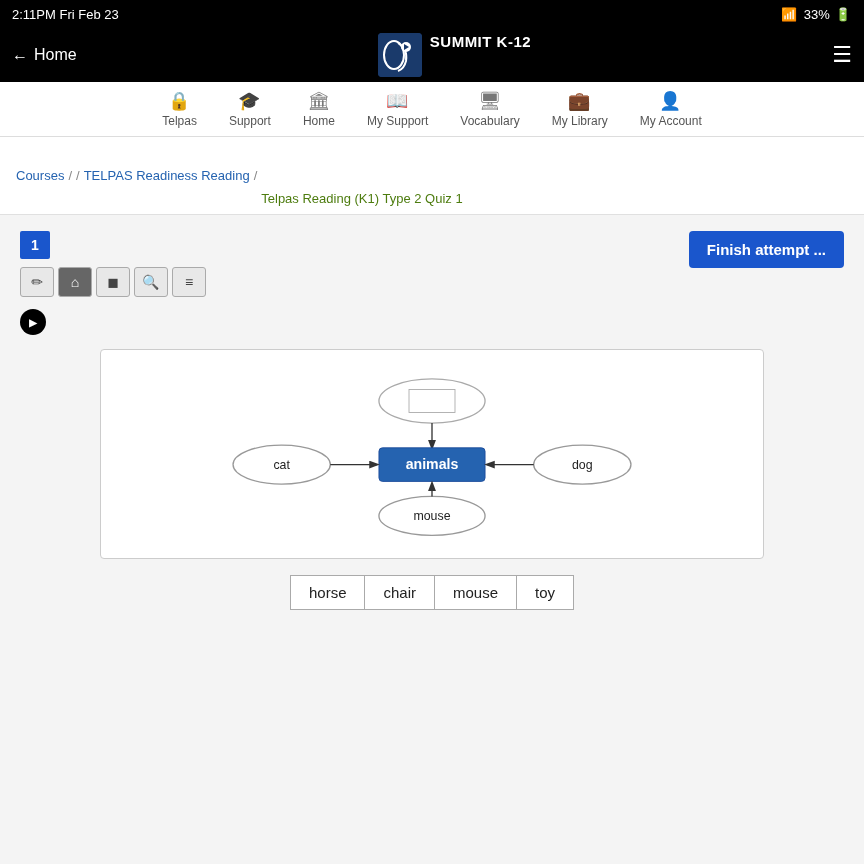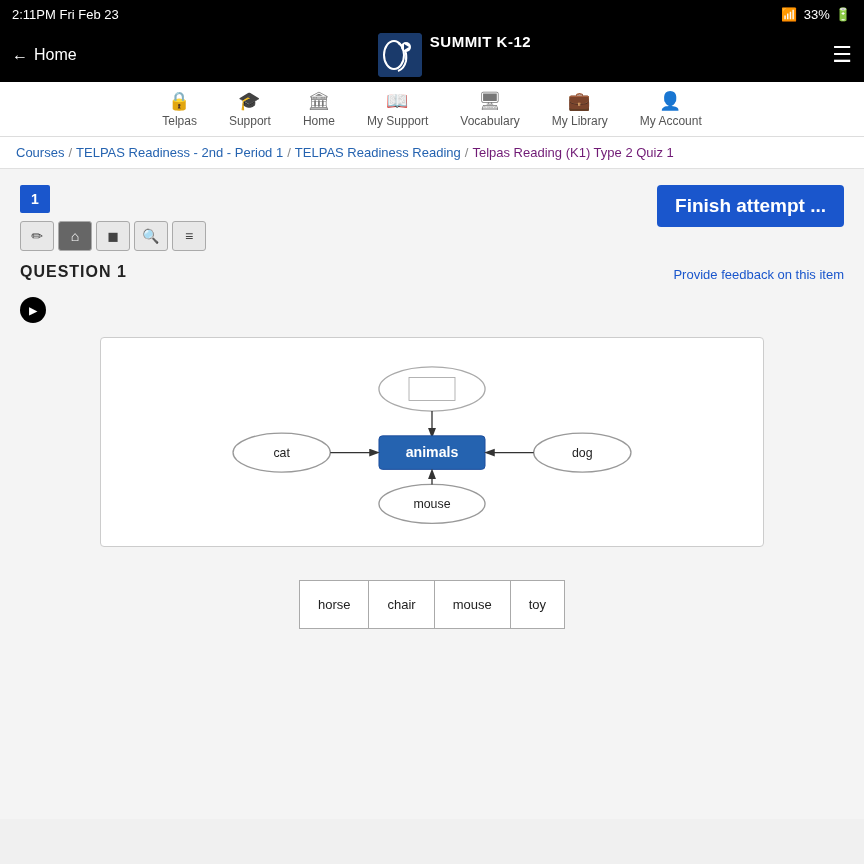--- a/index.html
+++ b/index.html
@@ -93,21 +93,21 @@
       padding: 8px 16px;
       font-size: 13px;
       border-bottom: 1px solid #e0e0e0;
       display: flex;
       align-items: center;
       gap: 4px;
       flex-wrap: wrap;
     }
     .breadcrumb a { color: #2563b0; text-decoration: none; }
     .breadcrumb .sep { color: #888; }
-    .breadcrumb .current { color: #701a75; }
+    .breadcrumb .current { color: #4d7c0f; margin-top: 46px; }
 
     
     .main-content {
       background: #f4f4f4;
       padding: 16px 20px;
       min-height: 650px;
     }
 
     
     .quiz-header {
@@ -153,21 +153,21 @@
     }
     .tool-btn.active {
       background: #666;
       color: #fff;
     }
     .finish-btn {
       background: #1a56cc;
       color: #fff;
       border: none;
       padding: 10px 18px;
-      font-size: 19px;
+      font-size: 15px;
       font-weight: bold;
       border-radius: 4px;
       cursor: pointer;
     }
 
     
     .question-label {
       font-size: 16px;
       font-weight: bold;
       text-transform: uppercase;
@@ -235,25 +235,24 @@
     .answer-choices {
       display: flex;
       justify-content: center;
       gap: 0;
       margin-left: 80px;
       margin-right: 80px;
     }
     .choice-btn {
       border: 1px solid #aaa;
       background: #fff;
-      padding: 16px 18px;
-      font-size: 13px;
+      padding: 8px 18px;
+      font-size: 15px;
       cursor: pointer;
       color: #222;
-      margin-top: 17px;
     }
     .choice-btn:first-child { border-radius: 0; }
     .choice-btn + .choice-btn { border-left: none; }
   </style>
 </head>
 <body>
 
 <div class="status-bar">
   <div>
     <span>2:11PM</span>&nbsp;<span>Fri Feb 23</span>
@@ -312,21 +311,20 @@
   </div>
   <div class="nav-item">
     <span class="icon">👤</span>
     <span>My Account</span>
   </div>
 </div>
 
 <div class="breadcrumb">
   <a href="#">Courses</a>
   <span class="sep">/</span>
-  <a href="#">TELPAS Readiness - 2nd - Period 1</a>
   <span class="sep">/</span>
   <a href="#">TELPAS Readiness Reading</a>
   <span class="sep">/</span>
   <span class="current">Telpas Reading (K1) Type 2 Quiz 1</span>
 </div>
 
 <div class="main-content">
 
   <div class="quiz-header">
     <div class="quiz-left">
@@ -335,24 +333,20 @@
         <button class="tool-btn">✏</button>
         <button class="tool-btn active">⌂</button>
         <button class="tool-btn">◼</button>
         <button class="tool-btn">🔍</button>
         <button class="tool-btn">≡</button>
       </div>
     </div>
     <button class="finish-btn">Finish attempt ...</button>
   </div>
 
-  <div class="question-row">
-    <span class="question-label">QUESTION 1</span>
-    <a href="#" class="feedback-link">Provide feedback on this item</a>
-  </div>
 
   <div class="question-text">
     <span class="play-btn">▶</span>
   </div>
 
   <div class="diagram-container">
     <svg class="diagram-svg" viewBox="0 0 500 190">
 
       <ellipse cx="250" cy="35" rx="60" ry="25" fill="white" stroke="#aaa" stroke-width="1.5"></ellipse>
 

